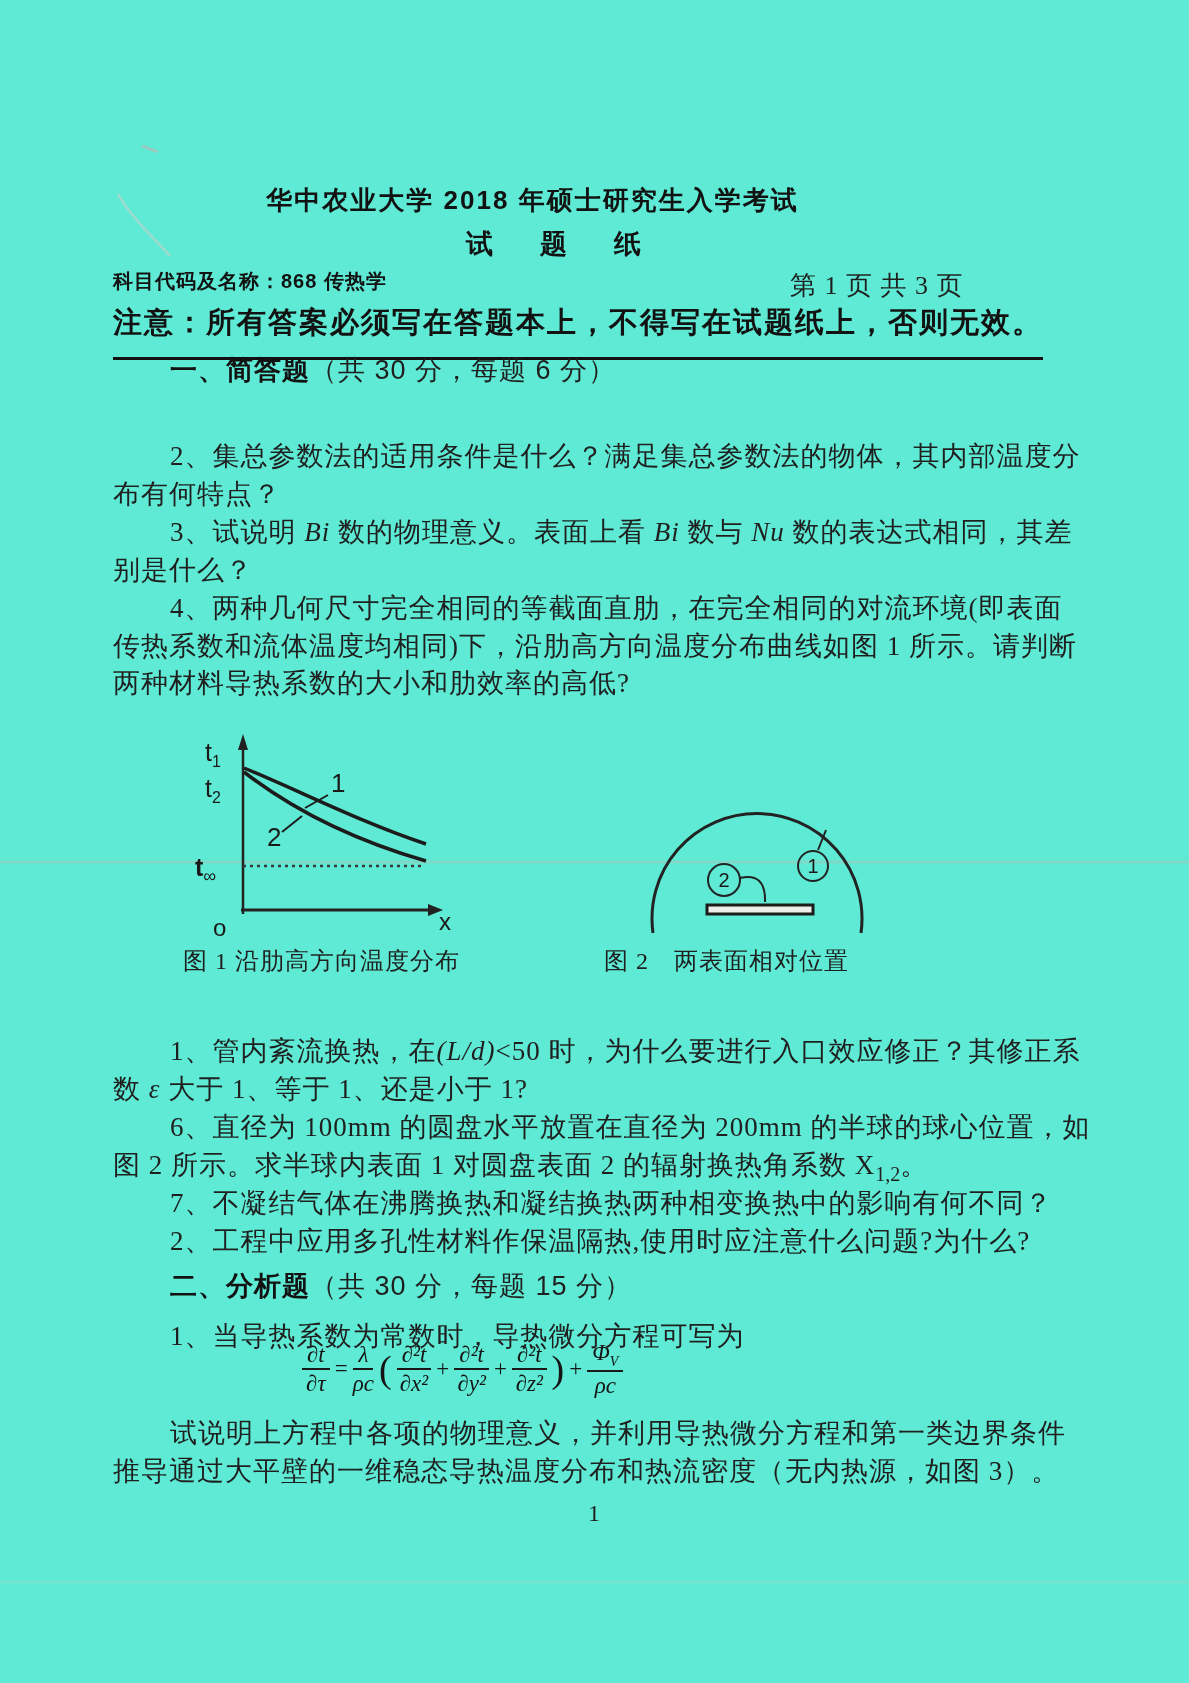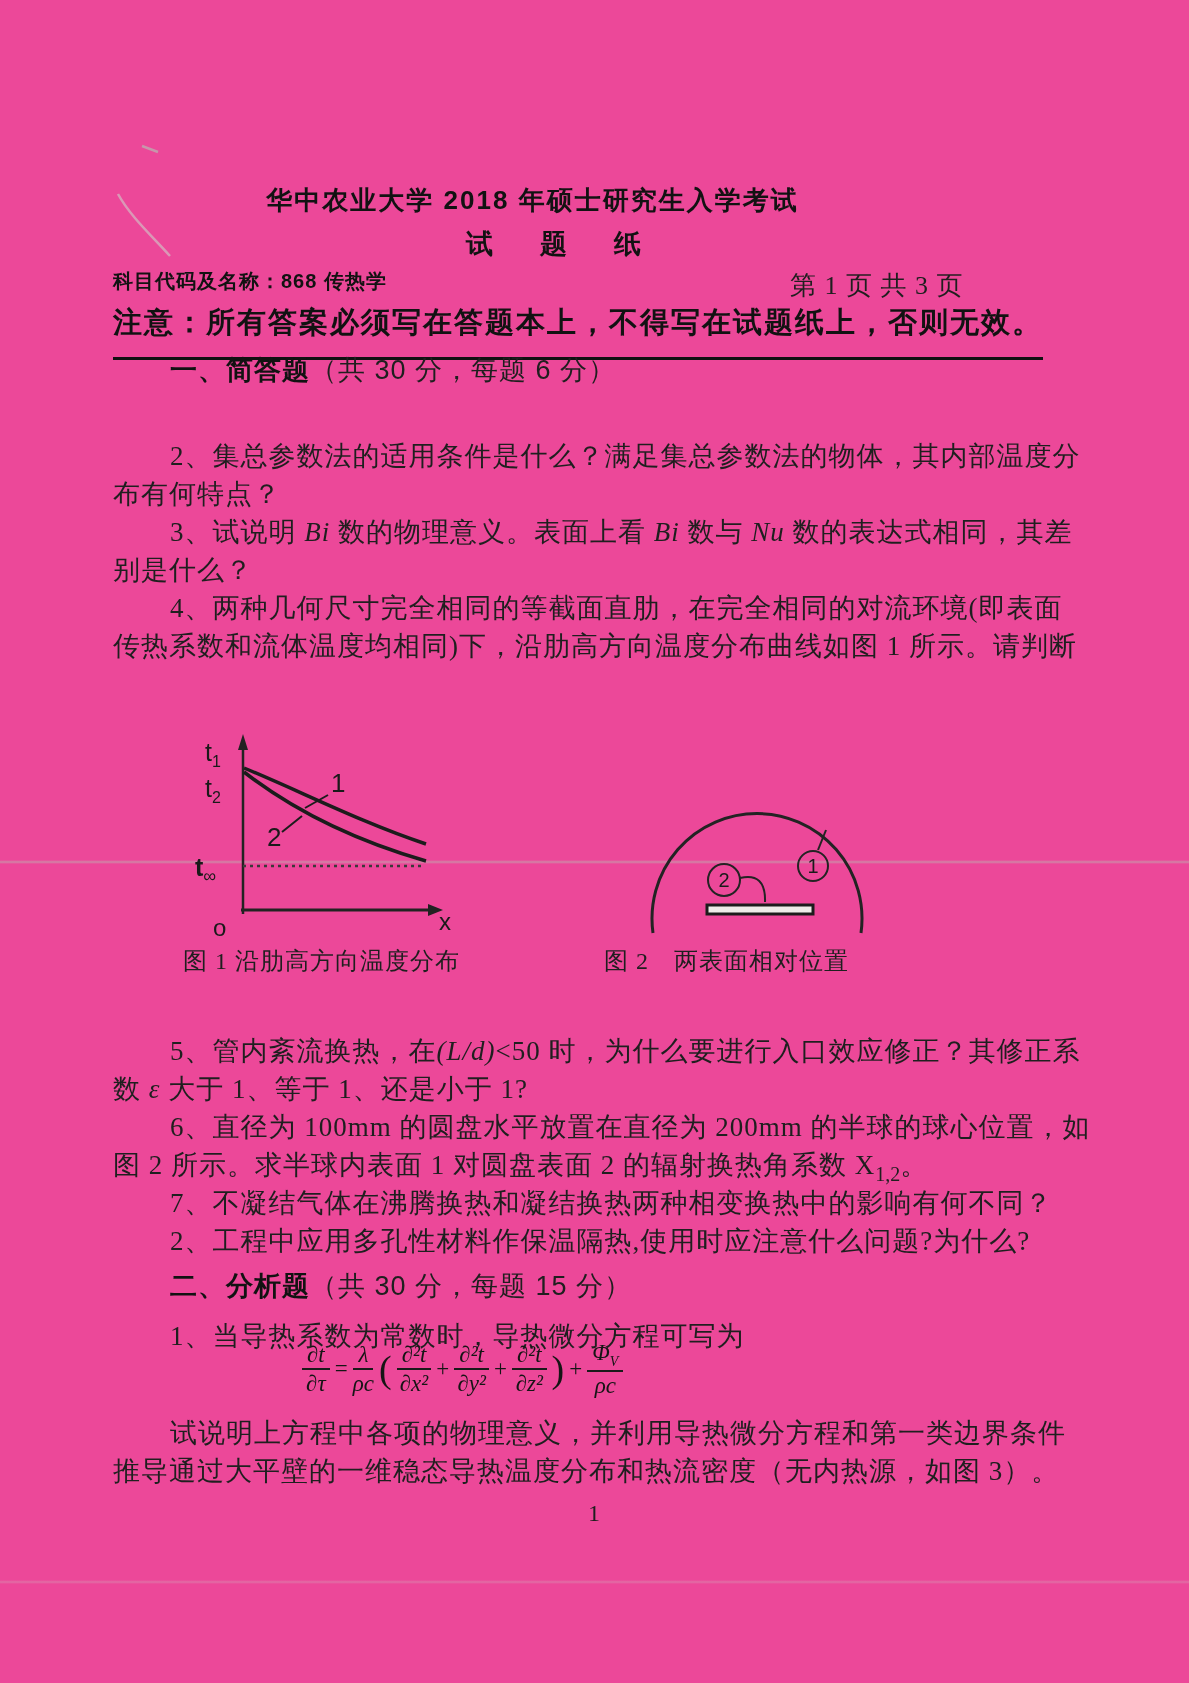--- a/index.html
+++ b/index.html
@@ -1,17 +1,17 @@
 <!DOCTYPE html>
 <html><head>
 <meta charset="utf-8">
 <style>
   html,body { margin:0; padding:0; background:#ffffff; }
   .page {
-    position:relative; width:1189px; height:1683px; background:#ec4899;
+    position:relative; width:1189px; height:1683px; background:#5eead4;
     font-family:"Liberation Serif","DejaVu Serif",serif; color:#1f1f1f; overflow:hidden;
   }
   .line { position:absolute; white-space:nowrap; font-size:27px; letter-spacing:1px; color:#1f1f1f; }
   .hei  { font-family:"Liberation Sans","DejaVu Sans",sans-serif; }
   .bold { font-weight:bold; color:#121212; }
   .center { left:0; width:100%; text-align:center; }
   .it { font-style:italic; font-family:"Liberation Serif","DejaVu Serif",serif; }
   .subscr { font-size:20px; vertical-align:-7px; letter-spacing:0; }
   .notice { border-bottom:3px solid #111; padding-bottom:14px; }
   .caption { font-size:24px; letter-spacing:1px; }
@@ -56,20 +56,21 @@
   <div class="line" style="left:170px; top:438px;">2、集总参数法的适用条件是什么？满足集总参数法的物体，其内部温度分</div>
   <div class="line" style="left:113px; top:476px;">布有何特点？</div>
 
   <div class="line" style="left:170px; top:514px;">
     <span>3、试说明 </span><span class="it">Bi</span><span> 数的物理意义。表面上看 </span><span class="it">Bi</span><span> 数与 </span><span class="it">Nu</span><span> 数的表达式相同，其差</span>
   </div>
   <div class="line" style="left:113px; top:552px;">别是什么？</div>
 
   <div class="line" style="left:170px; top:590px;">4、两种几何尺寸完全相同的等截面直肋，在完全相同的对流环境(即表面</div>
   <div class="line" style="left:113px; top:628px;">传热系数和流体温度均相同)下，沿肋高方向温度分布曲线如图 1 所示。请判断</div>
+  <div class="line" style="left:113px; top:665px;">两种材料导热系数的大小和肋效率的高低?</div>
 
   <svg style="position:absolute; left:185px; top:728px;" width="295" height="212" viewBox="0 0 295 212">
 
     <line x1="58" y1="16" x2="58" y2="186" stroke="#222" stroke-width="2.5"></line>
     <polygon points="58,6 53,22 63,22" fill="#222"></polygon>
     <line x1="56" y1="182" x2="248" y2="182" stroke="#222" stroke-width="3"></line>
     <polygon points="258,182 243,176 243,188" fill="#222"></polygon>
 
     <line x1="58" y1="138" x2="238" y2="138" stroke="#3a3a3a" stroke-width="2.5" stroke-dasharray="3 4"></line>
 
@@ -96,21 +97,21 @@
     <text x="201" y="85" font-size="20" text-anchor="middle" font-family="Liberation Serif, serif">1</text>
     <path d="M 128,90 Q 154,84 153,114" stroke="#232323" stroke-width="2" fill="none"></path>
     <circle cx="112" cy="92" r="16" stroke="#232323" stroke-width="2" fill="none"></circle>
     <text x="112" y="99" font-size="20" text-anchor="middle" font-family="Liberation Serif, serif">2</text>
   </svg>
 
   <div class="line caption" style="left:183px; top:945px;">图 1  沿肋高方向温度分布</div>
   <div class="line caption" style="left:604px; top:945px;">图 2　两表面相对位置</div>
 
   <div class="line" style="left:170px; top:1033px;">
-    <span>5、管内紊流换热，在</span><span class="it">(L/d)</span><span>&lt;50 时，为什么要进行入口效应修正？其修正系</span>
+    <span>1、管内紊流换热，在</span><span class="it">(L/d)</span><span>&lt;50 时，为什么要进行入口效应修正？其修正系</span>
   </div>
   <div class="line" style="left:113px; top:1071px;">
     <span>数 </span><span class="it">ε</span><span> 大于 1、等于 1、还是小于 1?</span>
   </div>
 
   <div class="line" style="left:170px; top:1109px;">6、直径为 100mm 的圆盘水平放置在直径为 200mm 的半球的球心位置，如</div>
   <div class="line" style="left:113px; top:1147px;">
     <span>图 2 所示。求半球内表面 1 对圆盘表面 2 的辐射换热角系数 </span><span>X</span><span class="subscr">1,2</span><span>。</span>
   </div>
 

